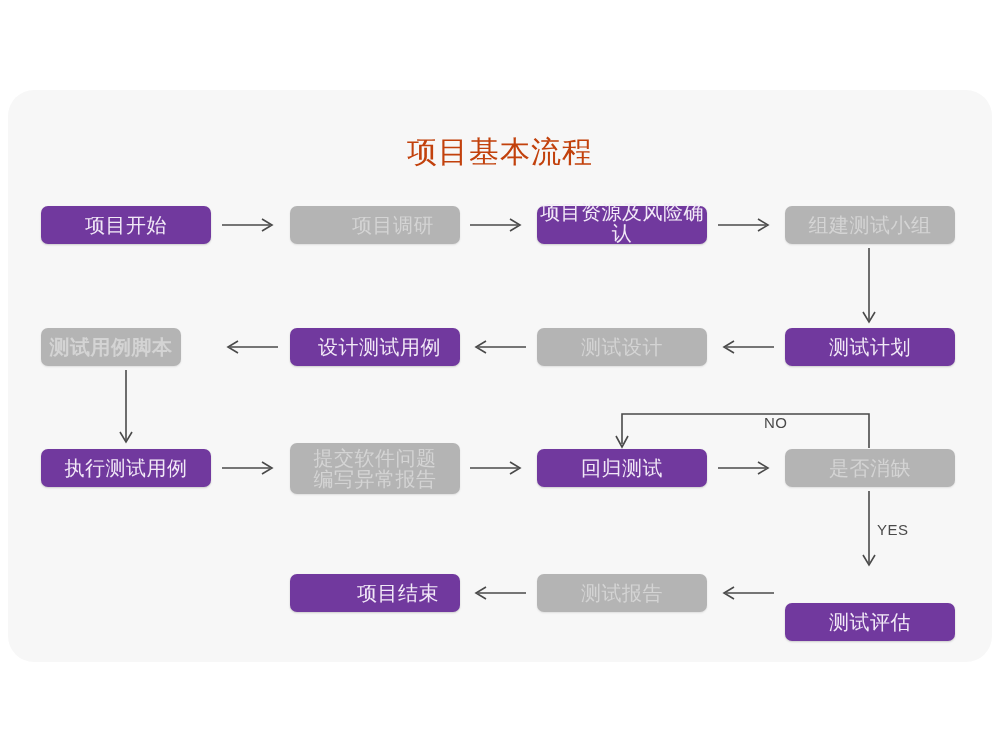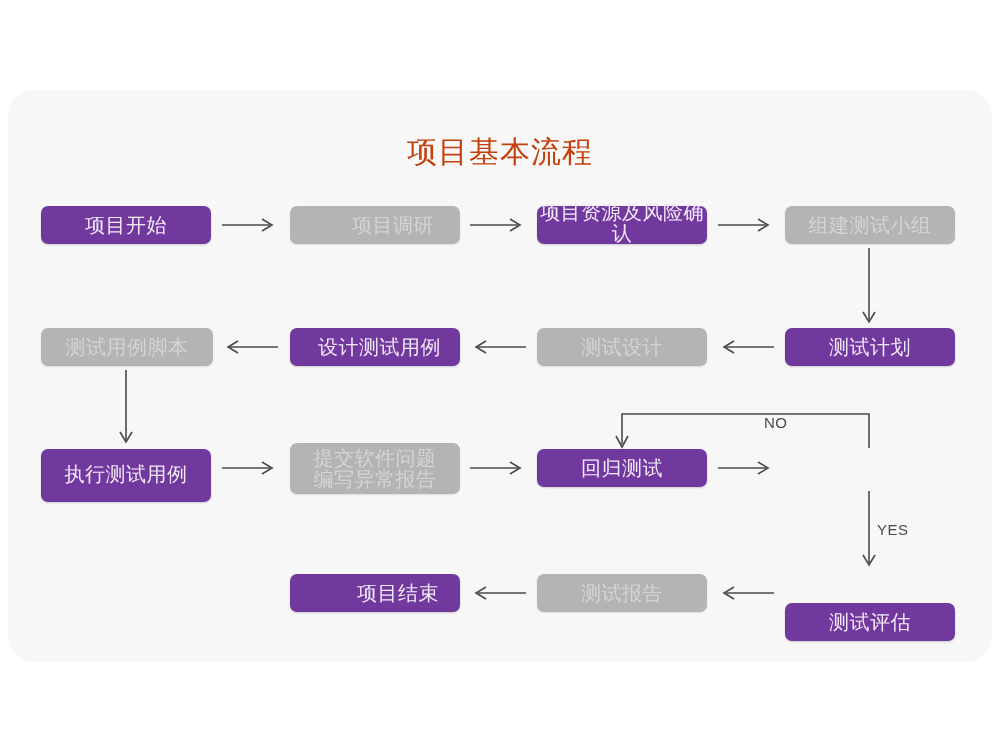--- a/index.html
+++ b/index.html
@@ -134,21 +134,21 @@
     <span class="label">组建测试小组</span>
   </div>
 
   <div class="conn" style="left:854px; top:248px;">
     <svg width="30" height="82" viewBox="0 0 30 82">
       <line x1="15" y1="0" x2="15" y2="72" stroke="#4a4a4a" stroke-width="1.6"></line>
       <polyline points="9,64 15,74 21,64" fill="none" stroke="#4a4a4a" stroke-width="1.6"></polyline>
     </svg>
   </div>
 
-  <div class="node gray" style="left:41px; top:328px; width:172px; height:38px;">
+  <div class="node gray" style="left:41px; top:328px; width:140px; height:38px;font-weight:bold;">
     <span class="label">测试用例脚本</span>
   </div>
 
   <div class="conn" style="left:222px; top:337px;">
     <svg width="56" height="20" viewBox="0 0 56 20">
       <line x1="8" y1="10" x2="56" y2="10" stroke="#4a4a4a" stroke-width="1.6"></line>
       <polyline points="16,4 6,10 16,16" fill="none" stroke="#4a4a4a" stroke-width="1.6"></polyline>
     </svg>
   </div>
 
@@ -186,21 +186,21 @@
   </div>
 
   <div class="conn" style="left:615px; top:408px;">
     <svg width="270" height="48" viewBox="0 0 270 48">
       <polyline points="254,40 254,6 7,6 7,36" fill="none" stroke="#4a4a4a" stroke-width="1.6"></polyline>
       <polyline points="1,28 7,39 13,28" fill="none" stroke="#4a4a4a" stroke-width="1.6"></polyline>
     </svg>
   </div>
   <div class="edge-label" style="left:764px; top:414px;">NO</div>
 
-  <div class="node purple" style="left:41px; top:449px; width:170px; height:53px;font-family:Liberation Mono, monospace;">
+  <div class="node purple" style="left:41px; top:449px; width:170px; height:38px;">
     <span class="label">执行测试用例</span>
   </div>
 
   <div class="conn" style="left:222px; top:458px;">
     <svg width="56" height="20" viewBox="0 0 56 20">
       <line x1="0" y1="10" x2="48" y2="10" stroke="#4a4a4a" stroke-width="1.6"></line>
       <polyline points="40,4 50,10 40,16" fill="none" stroke="#4a4a4a" stroke-width="1.6"></polyline>
     </svg>
   </div>
 
@@ -220,20 +220,23 @@
     <span class="label">回归测试</span>
   </div>
 
   <div class="conn" style="left:718px; top:458px;">
     <svg width="56" height="20" viewBox="0 0 56 20">
       <line x1="0" y1="10" x2="48" y2="10" stroke="#4a4a4a" stroke-width="1.6"></line>
       <polyline points="40,4 50,10 40,16" fill="none" stroke="#4a4a4a" stroke-width="1.6"></polyline>
     </svg>
   </div>
 
+  <div class="node gray" style="left:785px; top:449px; width:170px; height:38px;">
+    <span class="label">是否消缺</span>
+  </div>
 
   <div class="conn" style="left:854px; top:491px;">
     <svg width="30" height="82" viewBox="0 0 30 82">
       <line x1="15" y1="0" x2="15" y2="72" stroke="#4a4a4a" stroke-width="1.6"></line>
       <polyline points="9,64 15,74 21,64" fill="none" stroke="#4a4a4a" stroke-width="1.6"></polyline>
     </svg>
   </div>
   <div class="edge-label" style="left:877px; top:521px;">YES</div>
 
   <div class="node purple" style="left:290px; top:574px; width:170px; height:38px;padding-left:46px;">

